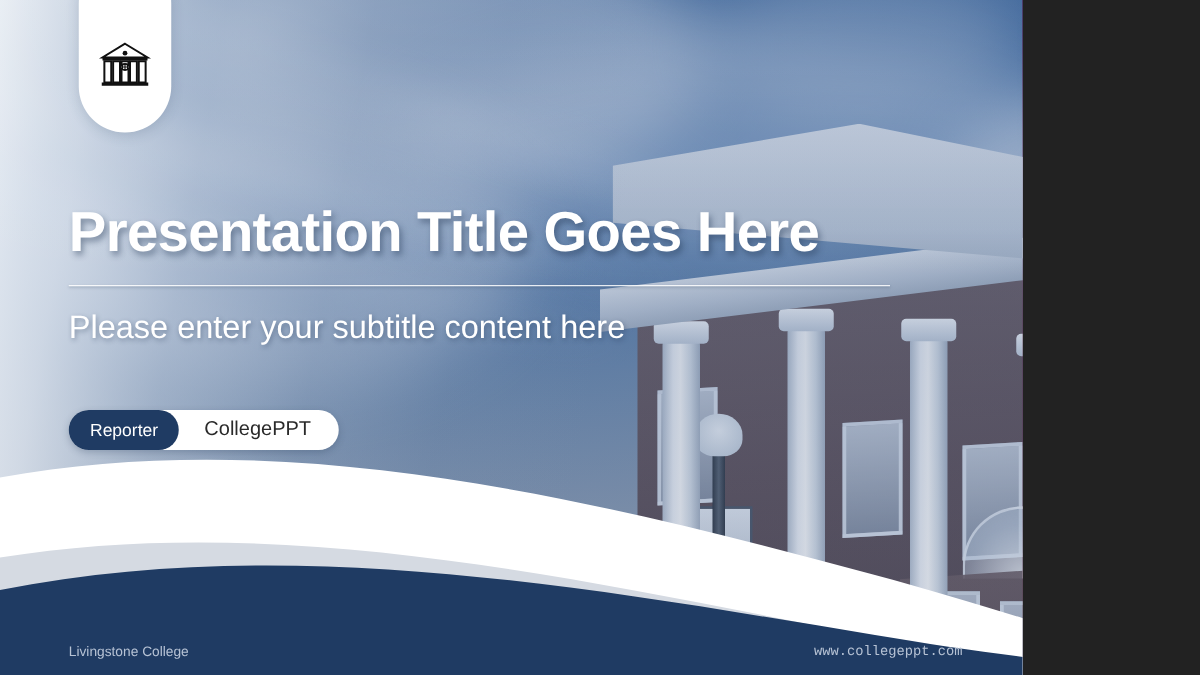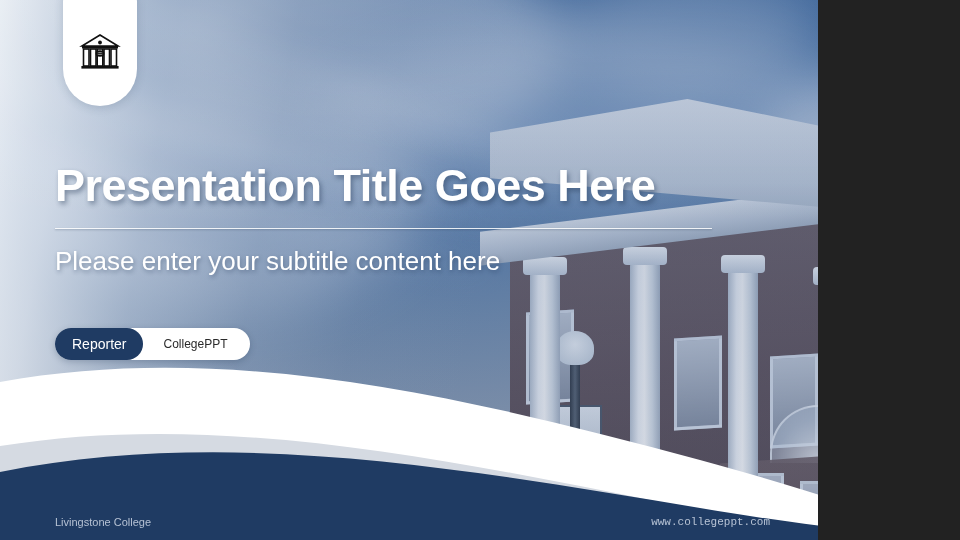--- a/index.html
+++ b/index.html
@@ -191,21 +191,21 @@
     color: #ffffff;
     border-radius: 16px;
     height: 32px;
     display: flex; align-items: center; justify-content: center;
     padding: 0 17px;
     font-size: 14px;
     white-space: nowrap;
   }
   .pill-right {
     color: #2a2a2a;
-    font-size: 12px;
+    font-size: 16px;
     padding: 0 18px 0 20px;
     white-space: nowrap;
   }
 
   
   .waves { position: absolute; left: 0; bottom: 0; width: 960px; height: 190px; }
   .waves svg { display: block; }
 
   
   .footer-left {

